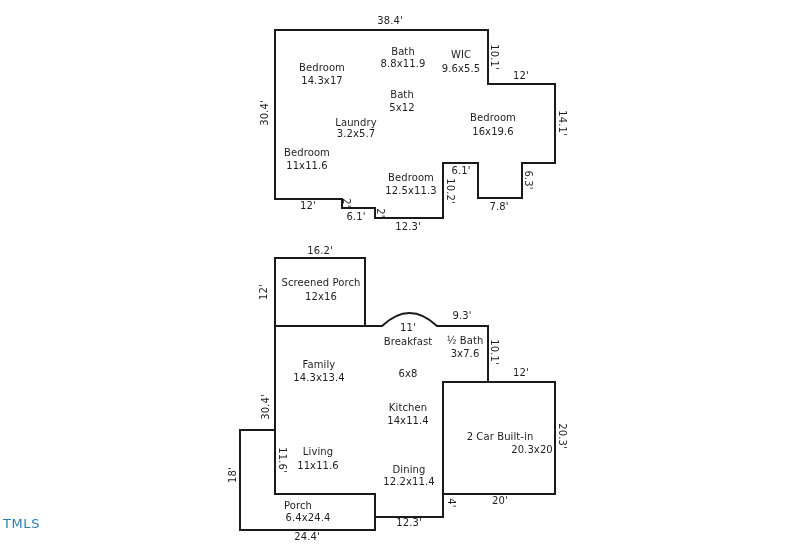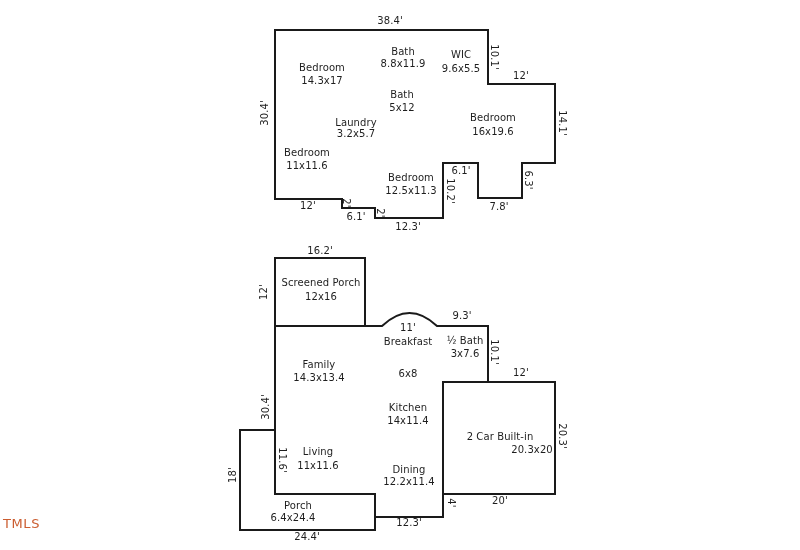--- a/index.html
+++ b/index.html
@@ -16,21 +16,21 @@
     white-space:nowrap;
     color:#1e1e1e;
     line-height:1;
   }
   .room-name,.room-size{font-size:10px;letter-spacing:0.1px;}
   .measurement{font-size:10px;letter-spacing:0.1px;}
   .watermark{
     position:absolute;
     left:3px;top:516px;
     font-size:13px;
-    color:#c2410c;
+    color:#0369a1;
     letter-spacing:0.6px;
     opacity:0.85;
   }
 </style>
 </head>
 <body>
 
 <div class="canvas">
 
   <svg class="walls" width="800" height="550" viewBox="0 0 800 550">
@@ -87,21 +87,21 @@
       <span class="label room-size" style="left: 319px; top: 378px; transform: translate(-50%, -50%) rotate(0deg);">14.3x13.4</span>
       <span class="label room-name" style="left: 408px; top: 408px; transform: translate(-50%, -50%) rotate(0deg);">Kitchen</span>
       <span class="label room-size" style="left: 408px; top: 421px; transform: translate(-50%, -50%) rotate(0deg);">14x11.4</span>
       <span class="label room-name" style="left: 500px; top: 437px; transform: translate(-50%, -50%) rotate(0deg);">2 Car Built-in</span>
       <span class="label room-size" style="left: 500px; top: 450px; transform: translate(-50%, -50%) rotate(0deg); margin-left: 32px;">20.3x20</span>
       <span class="label room-name" style="left: 318px; top: 452px; transform: translate(-50%, -50%) rotate(0deg);">Living</span>
       <span class="label room-size" style="left: 318px; top: 466px; transform: translate(-50%, -50%) rotate(0deg);">11x11.6</span>
       <span class="label room-name" style="left: 409px; top: 470px; transform: translate(-50%, -50%) rotate(0deg);">Dining</span>
       <span class="label room-size" style="left: 409px; top: 482px; transform: translate(-50%, -50%) rotate(0deg);">12.2x11.4</span>
       <span class="label room-name" style="left: 298px; top: 506px; transform: translate(-50%, -50%) rotate(0deg);">Porch</span>
-      <span class="label room-size" style="left: 283px; top: 518px; transform: translate(-50%, -50%) rotate(0deg); padding-left: 20px;">6.4x24.4</span>
+      <span class="label room-size" style="left: 298px; top: 518px; transform: translate(-50%, -50%) rotate(0deg); padding-left: 20px;">6.4x24.4</span>
       <span class="label measurement" style="left: 320px; top: 251px; transform: translate(-50%, -50%) rotate(0deg); text-align: center;">16.2'</span>
       <span class="label measurement" style="left: 264px; top: 292px; transform: translate(-50%, -50%) rotate(-90deg);">12'</span>
       <span class="label measurement" style="left: 408px; top: 303px; transform: translate(-50%, -50%) rotate(0deg); margin-top: 25px;">11'</span>
       <span class="label measurement" style="left: 462px; top: 316px; transform: translate(-50%, -50%) rotate(0deg);">9.3'</span>
       <span class="label measurement" style="left: 494px; top: 352px; transform: translate(-50%, -50%) rotate(90deg);">10.1'</span>
       <span class="label measurement" style="left: 521px; top: 373px; transform: translate(-50%, -50%) rotate(0deg);">12'</span>
       <span class="label measurement" style="left: 266px; top: 407px; transform: translate(-50%, -50%) rotate(-90deg);">30.4'</span>
       <span class="label measurement" style="left: 562px; top: 436px; transform: translate(-50%, -50%) rotate(90deg);">20.3'</span>
       <span class="label measurement" style="left: 282px; top: 460px; transform: translate(-50%, -50%) rotate(90deg);">11.6'</span>
       <span class="label measurement" style="left: 233px; top: 475px; transform: translate(-50%, -50%) rotate(-90deg);">18'</span>

